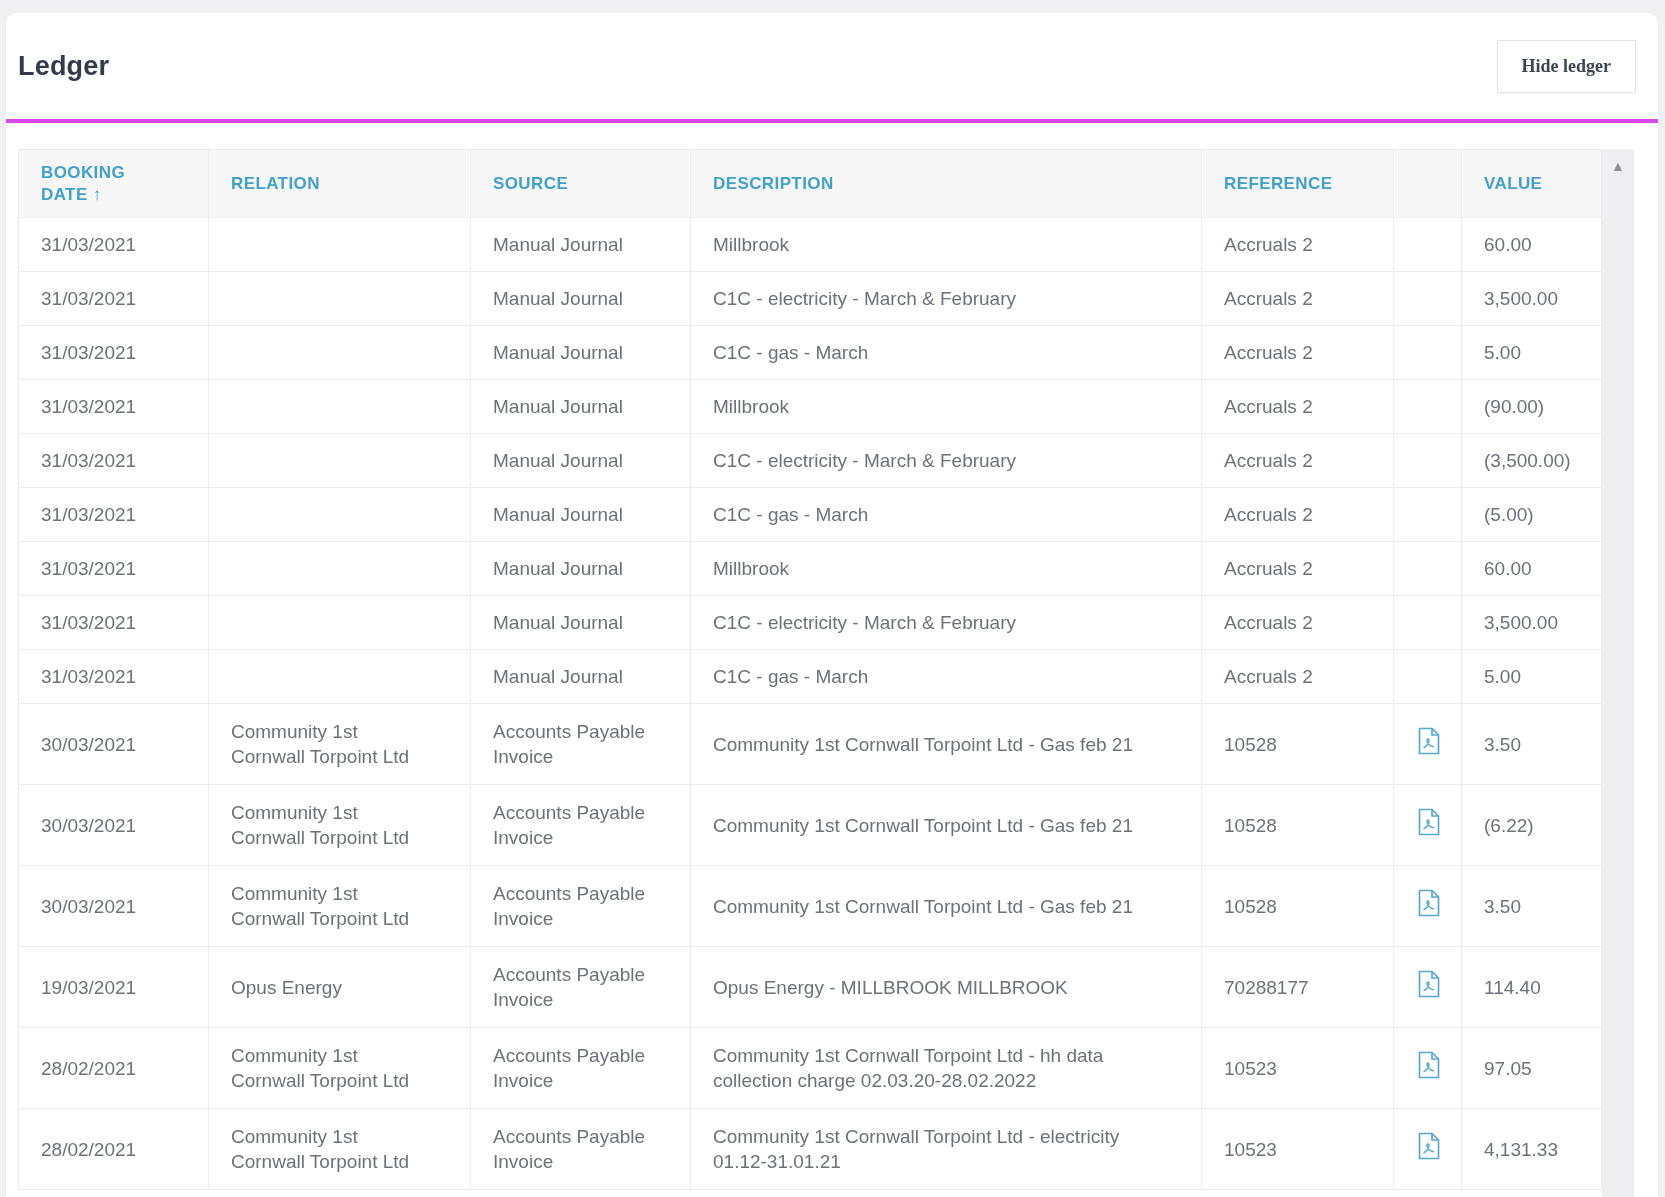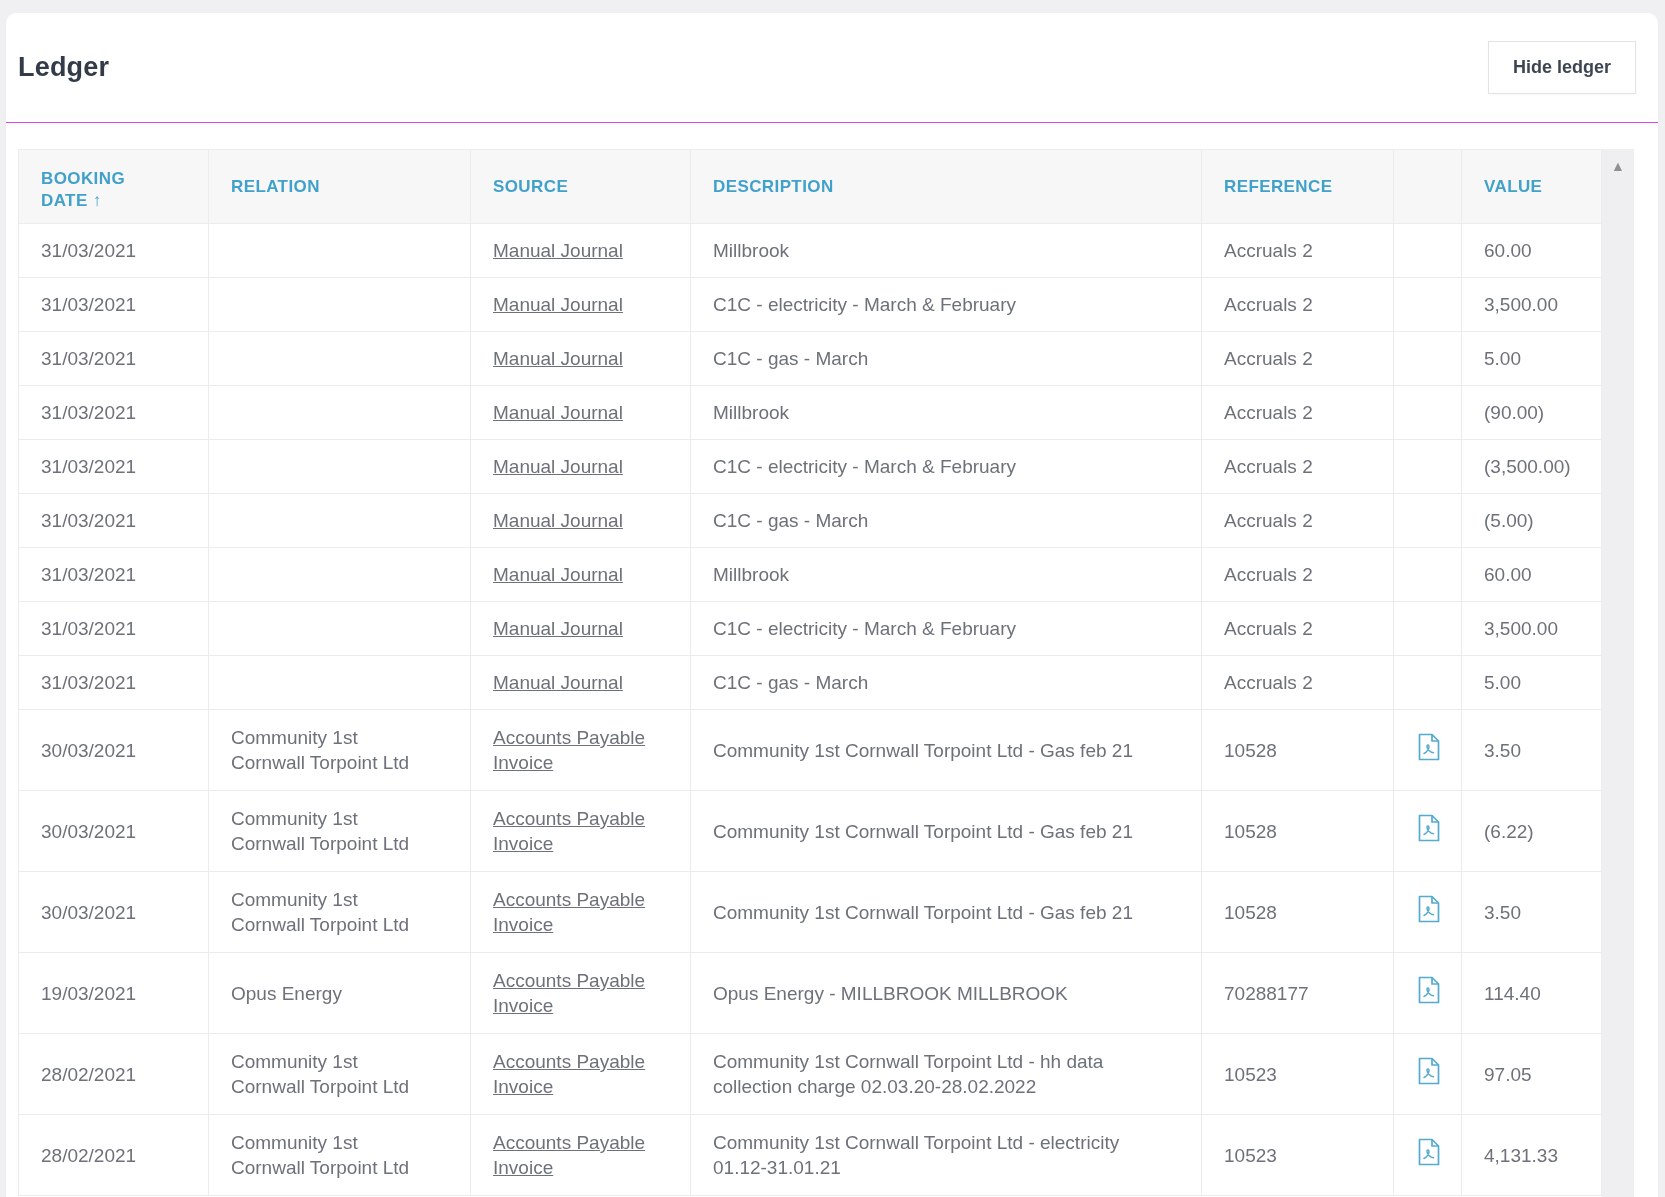--- a/index.html
+++ b/index.html
@@ -16,34 +16,34 @@
     background: #ffffff;
     border-radius: 10px 10px 0 0;
     box-shadow: 0 1px 2px rgba(0,0,0,0.04);
   }
   .card-header {
     height: 110px;
     display: flex;
     align-items: center;
     justify-content: space-between;
     padding: 0 22px 0 12px;
-    border-bottom: 1px solid #d946ef;
+    border-bottom: 4px solid #d946ef;
   }
   .page-title {
     font-size: 27px;
     font-weight: bold;
     color: #333b49;
     letter-spacing: 0.2px;
   }
   .hide-btn {
     background: #ffffff;
     border: 1px solid #e2e3e7;
     border-radius: 0;
     padding: 15px 24px;
-    font-family: Liberation Sans, sans-serif;
+    font-family: Liberation Serif, serif;
     font-size: 18px;
     font-weight: bold;
     color: #3c4552;
     cursor: pointer;
     box-shadow: 0 1px 2px rgba(0,0,0,0.03);
   }
   .content {
     display: flex;
     align-items: stretch;
     padding: 26px 0 0 12px;
@@ -65,34 +65,34 @@
     color: #41a1ca;
     font-size: 17px;
     font-weight: bold;
     text-align: left;
     letter-spacing: 0.4px;
     padding: 11px 20px 11px 22px;
     height: 68px;
     line-height: 22px;
   }
   th.col-value { text-align: right; padding-right: 24px !important; }
-  .bd-wrap { display: inline-block; max-width: 120px; margin-top: 7px; }
+  .bd-wrap { display: inline-block; max-width: 120px; }
   .sort-arrow { color: #41a1ca; font-weight: 900; font-size: 17px; padding-left: 5px; }
   table.ledger td {
     padding: 8px 20px 8px 22px;
     color: #6d717a;
     font-size: 19px;
     line-height: 25px;
   }
   tr.single td { height: 54px; }
   tr.tall td { height: 81px; }
   td.col-value { text-align: left; padding-right: 24px; }
   td.col-attachment { text-align: center; padding: 8px 4px; }
   .col-relation .cell-text { display: inline-block; max-width: 195px; }
-  .col-source .cell-text { display: inline-block; max-width: 172px; text-decoration: underline; }
+  .col-source .cell-text { display: inline-block; max-width: 172px; }
   .col-description .cell-text { display: inline-block; max-width: 465px; }
   .pdf-icon { display: inline-block; width: 26px; height: 30px; cursor: pointer; }
   .pdf-icon svg { display: block; }
   .scroll-track {
     width: 32px;
     background: #efeff1;
     margin-left: 0;
     position: relative;
     flex-shrink: 0;
   }

